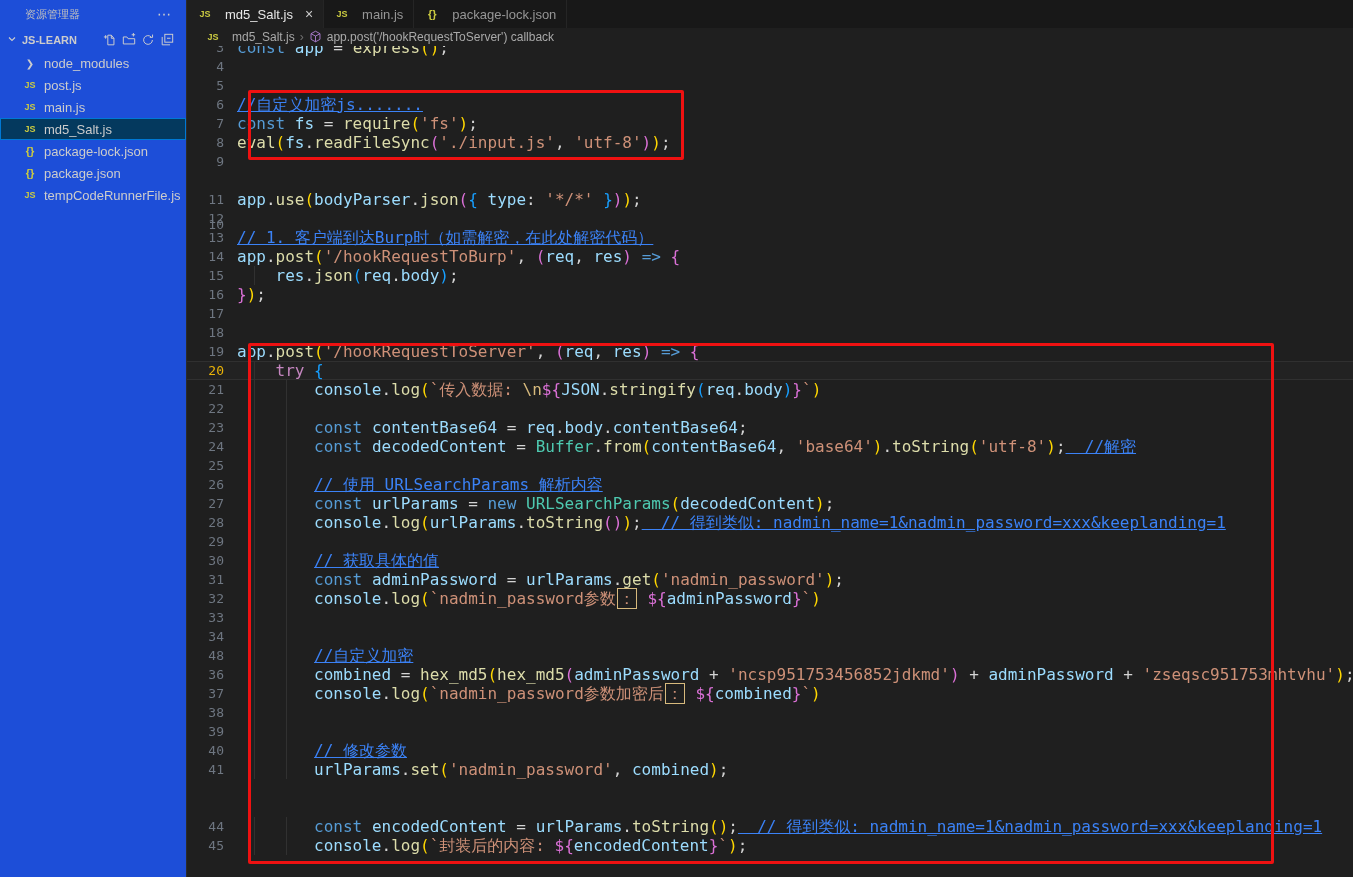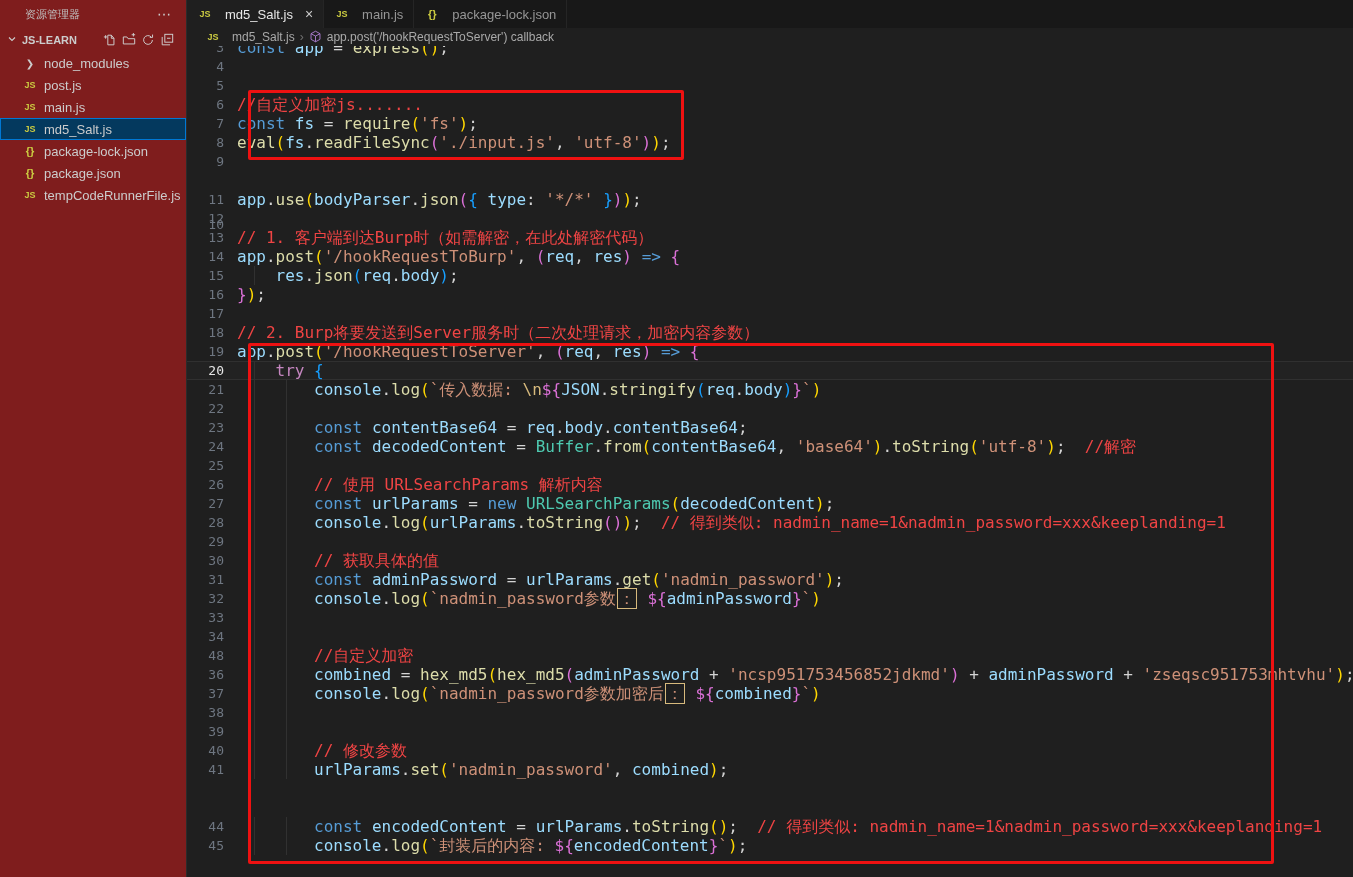--- a/index.html
+++ b/index.html
@@ -2,21 +2,21 @@
 <html><head>
 <meta charset="utf-8">
 <style>
   * { box-sizing: border-box; margin: 0; padding: 0; }
   html,body { width:1353px; height:877px; overflow:hidden; background:#1f1f1f; }
   .root { position:relative; width:1353px; height:877px; background:#1f1f1f;
           font-family:"Liberation Sans", sans-serif; color:#cccccc; }
 
   
   .sidebar { position:absolute; left:0; top:0; width:187px; height:877px;
-             background:#7f1d1d; border-right:1px solid #2b2b2b; }
+             background:#1d4ed8; border-right:1px solid #2b2b2b; }
   .sb-header { height:28px; display:flex; align-items:center; padding:0 14px 0 25px;
                font-size:11px; color:#bfbfbf; }
   .sb-header .spacer { flex:1; }
   .more-dots { color:#cccccc; font-size:14px; letter-spacing:1px; cursor:pointer; }
   .sb-section { height:24px; display:flex; align-items:center; padding:0 10px 0 6px; }
   .sb-section .label { font-size:11px; font-weight:bold; color:#cccccc; margin-left:4px; }
   .sb-section .spacer { flex:1; }
   .sb-act { width:19px; height:18px; display:flex; align-items:center; justify-content:center; }
   .sb-act svg { width:14px; height:14px; stroke:#cfcfcf; fill:none; stroke-width:1.1; }
   .chev svg { width:12px; height:12px; stroke:#cccccc; fill:none; stroke-width:1.5; }
@@ -48,28 +48,28 @@
   
   .editor { position:absolute; left:187px; top:46px; width:1166px; height:831px;
             background:#1f1f1f; overflow:hidden; }
   .cur-line { position:absolute; left:0; right:0; height:19px;
               border-top:1px solid #303030; border-bottom:1px solid #303030;
               background:rgba(255,255,255,0.015); }
   .code-row { position:absolute; left:0; right:0; height:19px; white-space:pre; }
   .gutter { position:absolute; left:0; top:0; width:37px; height:19px; text-align:right;
             font-family:"DejaVu Sans Mono", monospace; font-size:13px; line-height:19px;
             color:#6e7681; }
-  .gutter.active { color:#e5e5e5; }
+  .gutter.active { color:#eab308; }
   .codetext { position:absolute; left:50px; top:0; height:19px;
               font-family:"DejaVu Sans Mono", monospace; font-size:16px; line-height:19px;
               color:#d4d4d4; }
   .guide { position:absolute; top:0; width:1px; height:19px; background:#313131; }
   .tk-kw { color:#569cd6; } .tk-ct { color:#c586c0; } .tk-fn { color:#dcdcaa; }
   .tk-vr { color:#9cdcfe; } .tk-cl { color:#4ec9b0; } .tk-st { color:#ce9178; }
-  .tk-es { color:#d7ba7d; } .tk-cm { color:#ef4444; } .tk-op { color:#d4d4d4; }
+  .tk-es { color:#d7ba7d; } .tk-cm { color:#3b82f6;text-decoration:underline; } .tk-op { color:#d4d4d4; }
   .tk-b1 { color:#ffd700; } .tk-b2 { color:#da70d6; } .tk-b3 { color:#179fff; }
   .tk-bx { color:#ce9178; border:1px solid #d7ba7d; padding:0 1px; margin:0 1px; }
 
   .anno { position:absolute; border:3px solid #ee1111; border-radius:2px; pointer-events:none; }
 </style>
 </head>
 <body>
 
 <div class="root">
 
@@ -186,21 +186,21 @@
       <div class="code-row" style="top: 86.5px;"><span class="gutter">8</span><span class="codetext"><span class="tk-fn">eval</span><span class="tk-b1">(</span><span class="tk-vr">fs</span><span class="tk-op">.</span><span class="tk-fn">readFileSync</span><span class="tk-b2">(</span><span class="tk-st">'./input.js'</span><span class="tk-op">, </span><span class="tk-st">'utf-8'</span><span class="tk-b2">)</span><span class="tk-b1">)</span><span class="tk-op">;</span></span></div>
       <div class="code-row" style="top: 105.5px;"><span class="gutter">9</span><span class="codetext"></span></div>
       <div class="code-row" style="top: 124.5px; margin-top: 44px;"><span class="gutter">10</span><span class="codetext"></span></div>
       <div class="code-row" style="top: 143.5px;"><span class="gutter">11</span><span class="codetext"><span class="tk-vr">app</span><span class="tk-op">.</span><span class="tk-fn">use</span><span class="tk-b1">(</span><span class="tk-vr">bodyParser</span><span class="tk-op">.</span><span class="tk-fn">json</span><span class="tk-b2">(</span><span class="tk-b3">{</span><span class="tk-op"> </span><span class="tk-vr">type</span><span class="tk-op">: </span><span class="tk-st">'*/*'</span><span class="tk-op"> </span><span class="tk-b3">}</span><span class="tk-b2">)</span><span class="tk-b1">)</span><span class="tk-op">;</span></span></div>
       <div class="code-row" style="top: 162.5px;"><span class="gutter">12</span><span class="codetext"></span></div>
       <div class="code-row" style="top: 181.5px;"><span class="gutter">13</span><span class="codetext"><span class="tk-cm">// 1. 客户端到达Burp时（如需解密，在此处解密代码）</span></span></div>
       <div class="code-row" style="top: 200.5px;"><span class="gutter">14</span><span class="codetext"><span class="tk-vr">app</span><span class="tk-op">.</span><span class="tk-fn">post</span><span class="tk-b1">(</span><span class="tk-st">'/hookRequestToBurp'</span><span class="tk-op">, </span><span class="tk-b2">(</span><span class="tk-vr">req</span><span class="tk-op">, </span><span class="tk-vr">res</span><span class="tk-b2">)</span><span class="tk-op"> </span><span class="tk-kw">=&gt;</span><span class="tk-op"> </span><span class="tk-b2">{</span></span></div>
       <div class="code-row" style="top: 219.5px;"><div class="guide" style="left: 66.5px;"></div><span class="gutter">15</span><span class="codetext"><span class="tk-op">    </span><span class="tk-vr">res</span><span class="tk-op">.</span><span class="tk-fn">json</span><span class="tk-b3">(</span><span class="tk-vr">req</span><span class="tk-op">.</span><span class="tk-vr">body</span><span class="tk-b3">)</span><span class="tk-op">;</span></span></div>
       <div class="code-row" style="top: 238.5px;"><span class="gutter">16</span><span class="codetext"><span class="tk-b2">}</span><span class="tk-b1">)</span><span class="tk-op">;</span></span></div>
       <div class="code-row" style="top: 257.5px;"><span class="gutter">17</span><span class="codetext"></span></div>
-      <div class="code-row" style="top: 276.5px;"><span class="gutter">18</span><span class="codetext"><span class="tk-cm">// 2. Burp将要发送到Server服务时（二次处理请求，加密内容参数）</span></span></div>
+      <div class="code-row" style="top: 276.5px;"><span class="gutter">18</span></div>
       <div class="code-row" style="top: 295.5px;"><span class="gutter">19</span><span class="codetext"><span class="tk-vr">app</span><span class="tk-op">.</span><span class="tk-fn">post</span><span class="tk-b1">(</span><span class="tk-st">'/hookRequestToServer'</span><span class="tk-op">, </span><span class="tk-b2">(</span><span class="tk-vr">req</span><span class="tk-op">, </span><span class="tk-vr">res</span><span class="tk-b2">)</span><span class="tk-op"> </span><span class="tk-kw">=&gt;</span><span class="tk-op"> </span><span class="tk-b2">{</span></span></div>
       <div class="code-row" style="top: 314.5px;"><div class="guide" style="left: 66.5px;"></div><span class="gutter active">20</span><span class="codetext"><span class="tk-op">    </span><span class="tk-ct">try</span><span class="tk-op"> </span><span class="tk-b3">{</span></span></div>
       <div class="code-row" style="top: 333.5px;"><div class="guide" style="left: 66.5px;"></div><div class="guide" style="left: 99.02px;"></div><span class="gutter">21</span><span class="codetext"><span class="tk-op">        </span><span class="tk-vr">console</span><span class="tk-op">.</span><span class="tk-fn">log</span><span class="tk-b1">(</span><span class="tk-st">`传入数据: </span><span class="tk-es">\n</span><span class="tk-b2">${</span><span class="tk-vr">JSON</span><span class="tk-op">.</span><span class="tk-fn">stringify</span><span class="tk-b3">(</span><span class="tk-vr">req</span><span class="tk-op">.</span><span class="tk-vr">body</span><span class="tk-b3">)</span><span class="tk-b2">}</span><span class="tk-st">`</span><span class="tk-b1">)</span></span></div>
       <div class="code-row" style="top: 352.5px;"><div class="guide" style="left: 66.5px;"></div><div class="guide" style="left: 99.02px;"></div><span class="gutter">22</span><span class="codetext"></span></div>
       <div class="code-row" style="top: 371.5px;"><div class="guide" style="left: 66.5px;"></div><div class="guide" style="left: 99.02px;"></div><span class="gutter">23</span><span class="codetext"><span class="tk-op">        </span><span class="tk-kw">const</span><span class="tk-op"> </span><span class="tk-vr">contentBase64</span><span class="tk-op"> = </span><span class="tk-vr">req</span><span class="tk-op">.</span><span class="tk-vr">body</span><span class="tk-op">.</span><span class="tk-vr">contentBase64</span><span class="tk-op">;</span></span></div>
       <div class="code-row" style="top: 390.5px;"><div class="guide" style="left: 66.5px;"></div><div class="guide" style="left: 99.02px;"></div><span class="gutter">24</span><span class="codetext"><span class="tk-op">        </span><span class="tk-kw">const</span><span class="tk-op"> </span><span class="tk-vr">decodedContent</span><span class="tk-op"> = </span><span class="tk-cl">Buffer</span><span class="tk-op">.</span><span class="tk-fn">from</span><span class="tk-b1">(</span><span class="tk-vr">contentBase64</span><span class="tk-op">, </span><span class="tk-st">'base64'</span><span class="tk-b1">)</span><span class="tk-op">.</span><span class="tk-fn">toString</span><span class="tk-b1">(</span><span class="tk-st">'utf-8'</span><span class="tk-b1">)</span><span class="tk-op">;</span><span class="tk-cm">  //解密</span></span></div>
       <div class="code-row" style="top: 409.5px;"><div class="guide" style="left: 66.5px;"></div><div class="guide" style="left: 99.02px;"></div><span class="gutter">25</span><span class="codetext"></span></div>
       <div class="code-row" style="top: 428.5px;"><div class="guide" style="left: 66.5px;"></div><div class="guide" style="left: 99.02px;"></div><span class="gutter">26</span><span class="codetext"><span class="tk-op">        </span><span class="tk-cm">// 使用 URLSearchParams 解析内容</span></span></div>
       <div class="code-row" style="top: 447.5px;"><div class="guide" style="left: 66.5px;"></div><div class="guide" style="left: 99.02px;"></div><span class="gutter">27</span><span class="codetext"><span class="tk-op">        </span><span class="tk-kw">const</span><span class="tk-op"> </span><span class="tk-vr">urlParams</span><span class="tk-op"> = </span><span class="tk-kw">new</span><span class="tk-op"> </span><span class="tk-cl">URLSearchParams</span><span class="tk-b1">(</span><span class="tk-vr">decodedContent</span><span class="tk-b1">)</span><span class="tk-op">;</span></span></div>
       <div class="code-row" style="top: 466.5px;"><div class="guide" style="left: 66.5px;"></div><div class="guide" style="left: 99.02px;"></div><span class="gutter">28</span><span class="codetext"><span class="tk-op">        </span><span class="tk-vr">console</span><span class="tk-op">.</span><span class="tk-fn">log</span><span class="tk-b1">(</span><span class="tk-vr">urlParams</span><span class="tk-op">.</span><span class="tk-fn">toString</span><span class="tk-b2">(</span><span class="tk-b2">)</span><span class="tk-b1">)</span><span class="tk-op">;</span><span class="tk-cm">  // 得到类似: nadmin_name=1&amp;nadmin_password=xxx&amp;keeplanding=1</span></span></div>

